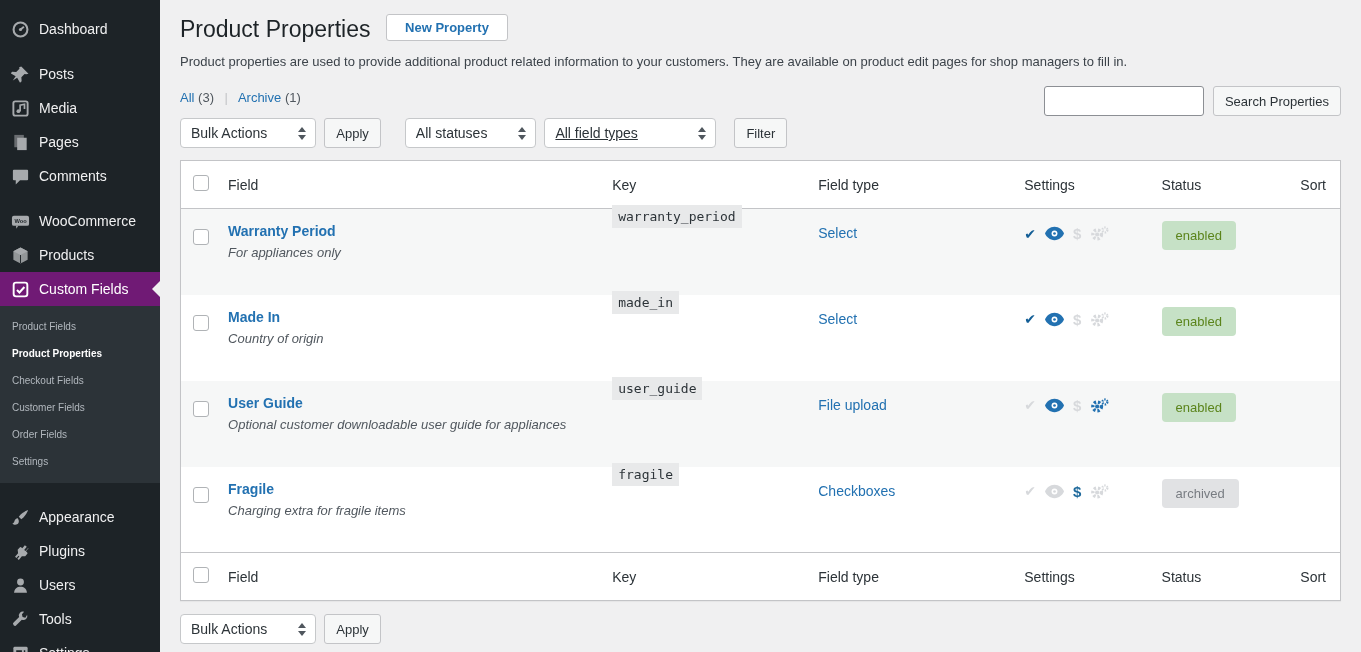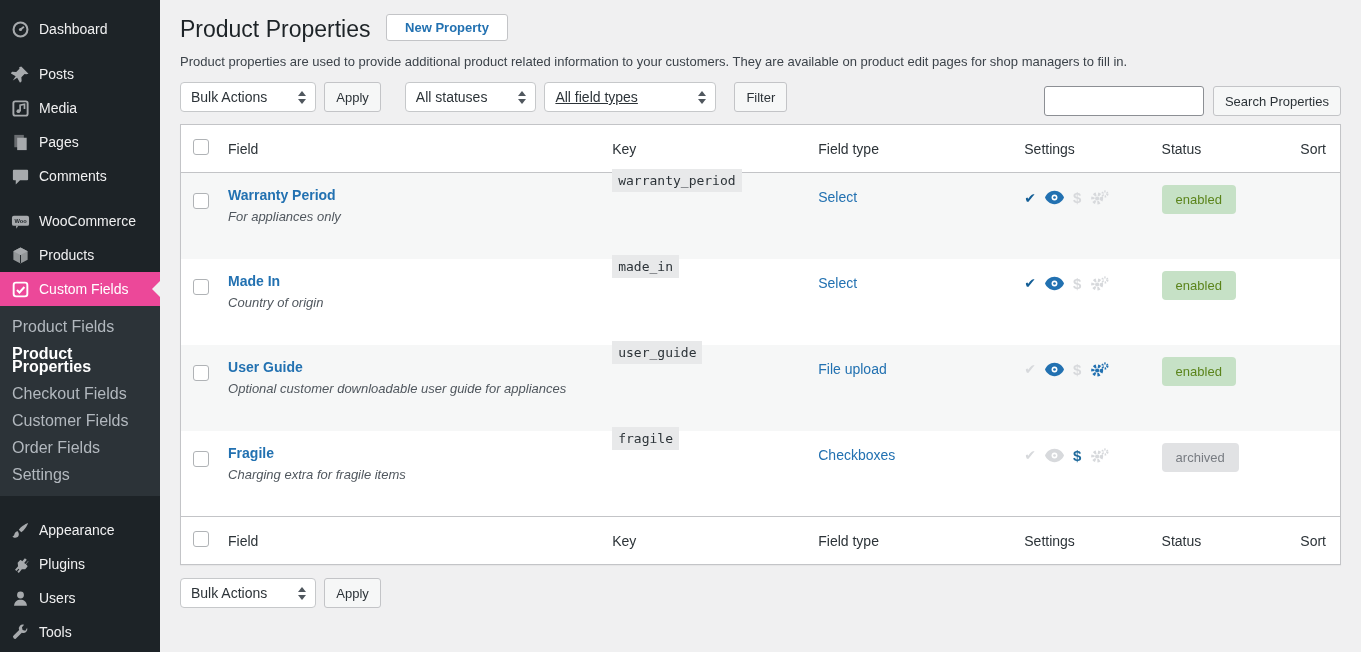--- a/index.html
+++ b/index.html
@@ -13,28 +13,28 @@
   #sidebar { position:absolute; left:0; top:0; width:160px; height:652px; background:#1d2327; }
   .menu-pad { height:12px; }
   .menu-gap { height:11px; }
   .menu-gap-lg { height:17px; }
   .menu-item {
     display:flex; align-items:center; gap:9px; padding:7px 8px; color:#f0f0f1;
     font-size:14px; line-height:20px; cursor:pointer; position:relative;
   }
   .menu-item .mi { width:19px; height:19px; flex:none; margin-left:3px; color:#a7aaad; display:inline-flex; }
   .menu-item .mi svg { width:100%; height:100%; }
-  .menu-item.active { background:#ec4899; color:#fff; }
+  .menu-item.active { background:#701a75; color:#fff; }
   .menu-item.active .mi { color:#fff; }
   .menu-item.active::after {
     content:""; position:absolute; right:0; top:50%; margin-top:-8px;
     border:8px solid transparent; border-right-color:#f0f0f1;
   }
   .submenu { background:#2c3338; padding:7px 0 8px; }
-  .submenu-item { padding:7px 12px; font-size:16px; line-height:13px; color:#b2b8be; cursor:pointer; }
+  .submenu-item { padding:7px 12px; font-size:10px; line-height:13px; color:#b2b8be; cursor:pointer; }
   .submenu-item.current { color:#fff; font-weight:700; }
   
   #content { position:absolute; left:160px; top:0; width:1201px; height:652px; }
   .wrap { position:relative; margin:10px 20px 0; }
   h1.page-title { display:inline-block; margin:4px 0 0; font-size:23px; font-weight:400; color:#1d2327; line-height:30px; }
   .page-title-action {
     display:inline-block; margin-left:12px; padding:5px 18px; vertical-align:5px;
     background:#fff; border:1px solid #c3c4c7; border-radius:3px;
     color:#2271b1; font-size:13px; font-weight:700; cursor:pointer;
   }
@@ -248,20 +248,27 @@
   <div class="wrap">
     <h1 class="page-title">Product Properties</h1>
     <span class="page-title-action">New Property</span>
     <div class="description">Product properties are used to provide additional product related information to your customers. They are available on product edit pages for shop managers to fill in.</div>
 
     <div class="search-box">
       <input class="search-input" type="text" value="" style="">
       <button class="button">Search Properties</button>
     </div>
 
+    <div class="views">
+      <a>All</a>
+      <span class="count">(3)</span>
+      <span class="vsep">|</span>
+      <a>Archive</a>
+      <span class="count">(1)</span>
+    </div>
 
     <div class="tablenav">
       <div class="wpselect">
         <span>Bulk Actions</span>
         <span class="updown">
             <i class="up"></i>
             <i class="down"></i>
           </span>
       </div>
       <button class="button">Apply</button>

